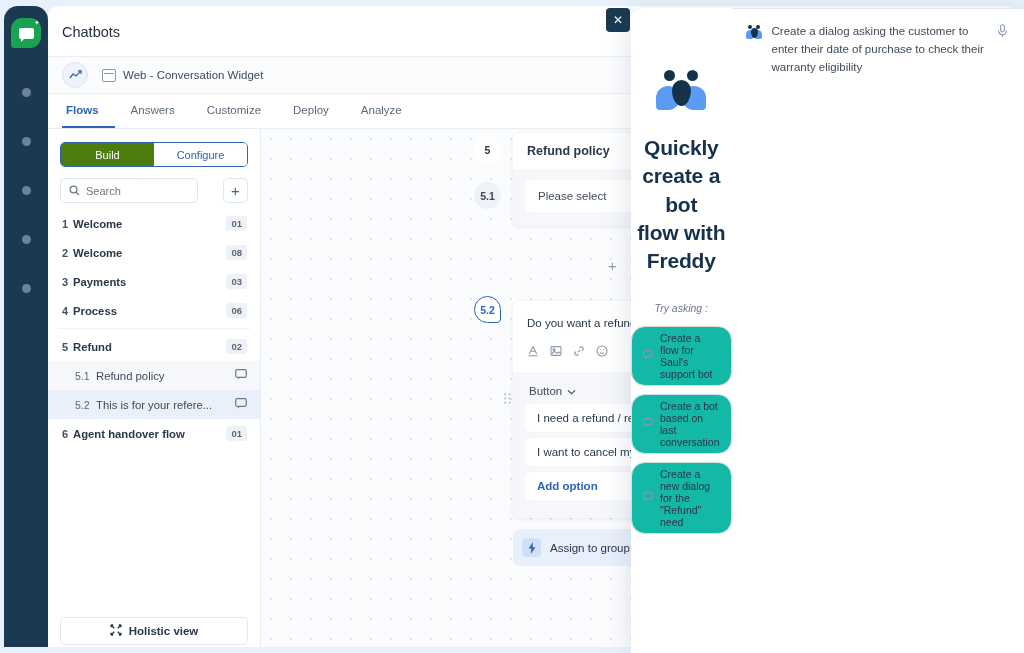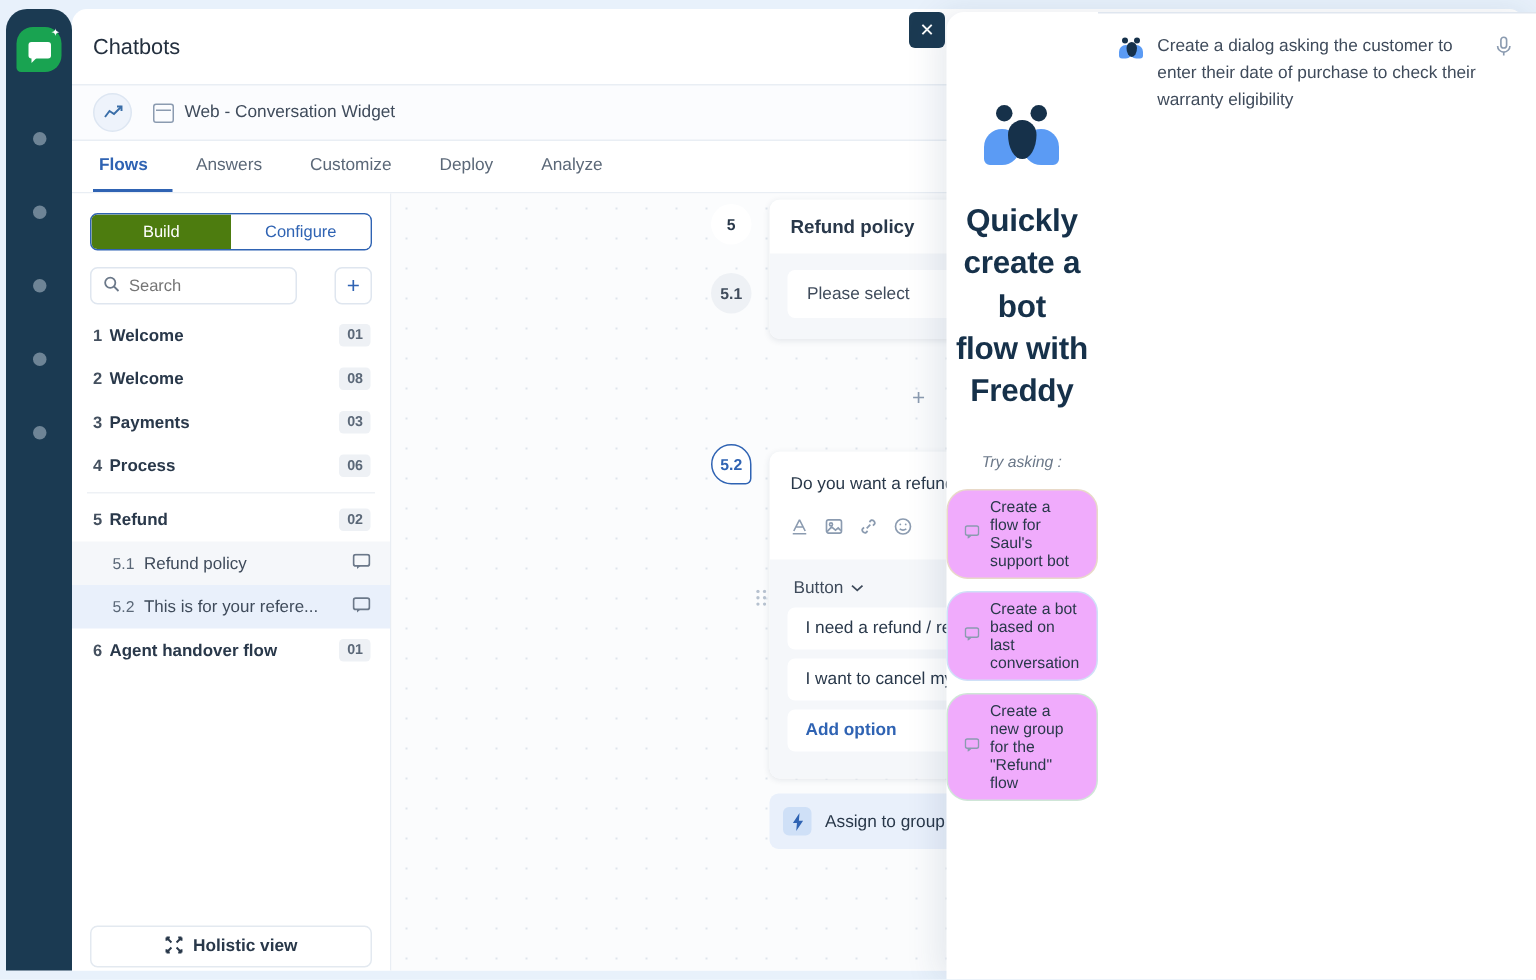--- a/index.html
+++ b/index.html
@@ -249,21 +249,21 @@
   }
   .freddy-title {
     margin-top: 18px; text-align:center;
     font-size: 21px; font-weight: 700; color:#16314a; line-height: 1.35;
     letter-spacing: -0.2px;
   }
   .try-asking { margin-top: 26px; font-size: 10.5px; color:#6b7889; font-style: italic; }
   .chips { margin-top: 12px; display:flex; flex-direction:column; gap:8px; align-items:center; }
   .chip {
     display:flex; align-items:center; gap:7px;
-    padding: 5px 11px; border-radius: 14px; background:#f0abfc;
+    padding: 5px 11px; border-radius: 14px; background:#14b8a6;
     font-size: 10.5px; color:#29384a; cursor:pointer;
     border: 1px solid #e8d9c8;
   }
   .chip.c2 { border-color:#cfe0f7; }
   .chip.c3 { border-color:#cfe6d7; }
   .chip-ic { color:#8b9bb0; font-size:9px; line-height:1; }
 
   .freddy-input {
     border-top: 1px solid #dfe6ef;
     padding: 14px 16px 16px 14px;
@@ -552,21 +552,21 @@
           </span>
           <span>Create a bot based on last conversation</span>
         </div>
         <div class="chip c3">
           <span class="chip-ic">
             <svg width="10" height="9" viewBox="0 0 10 9" fill="none" stroke="#8b9bb0" stroke-width="1">
                 <rect x="0.6" y="0.6" width="8.8" height="6.2" rx="1.3"></rect>
                 <path d="M2.6 6.8 L2.6 8.4 L4.4 6.8"></path>
               </svg>
           </span>
-          <span>Create a new group for the "Refund" flow</span>
+          <span>Create a new dialog for the "Refund" need</span>
         </div>
       </div>
 
     </div>
 
     <div class="freddy-input">
       <div class="fi-avatar">
         <div class="d l"></div>
         <div class="d r"></div>
         <div class="lf l"></div>

